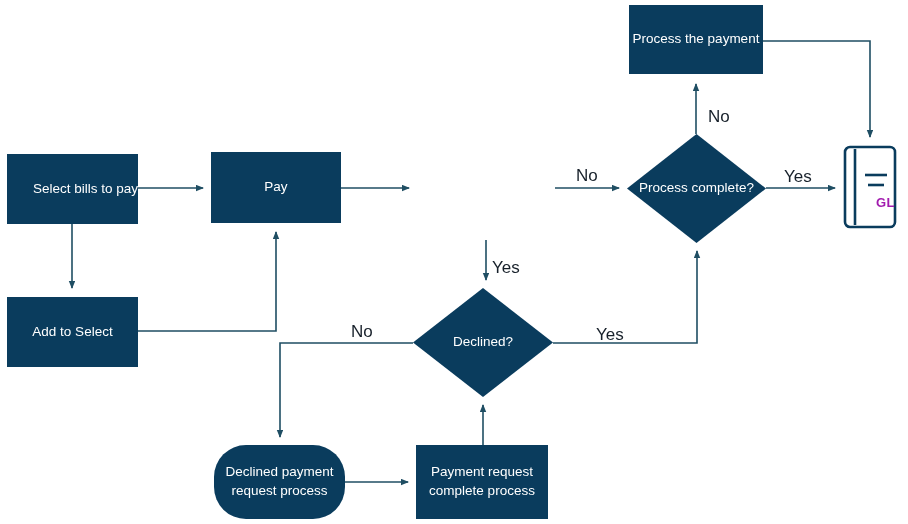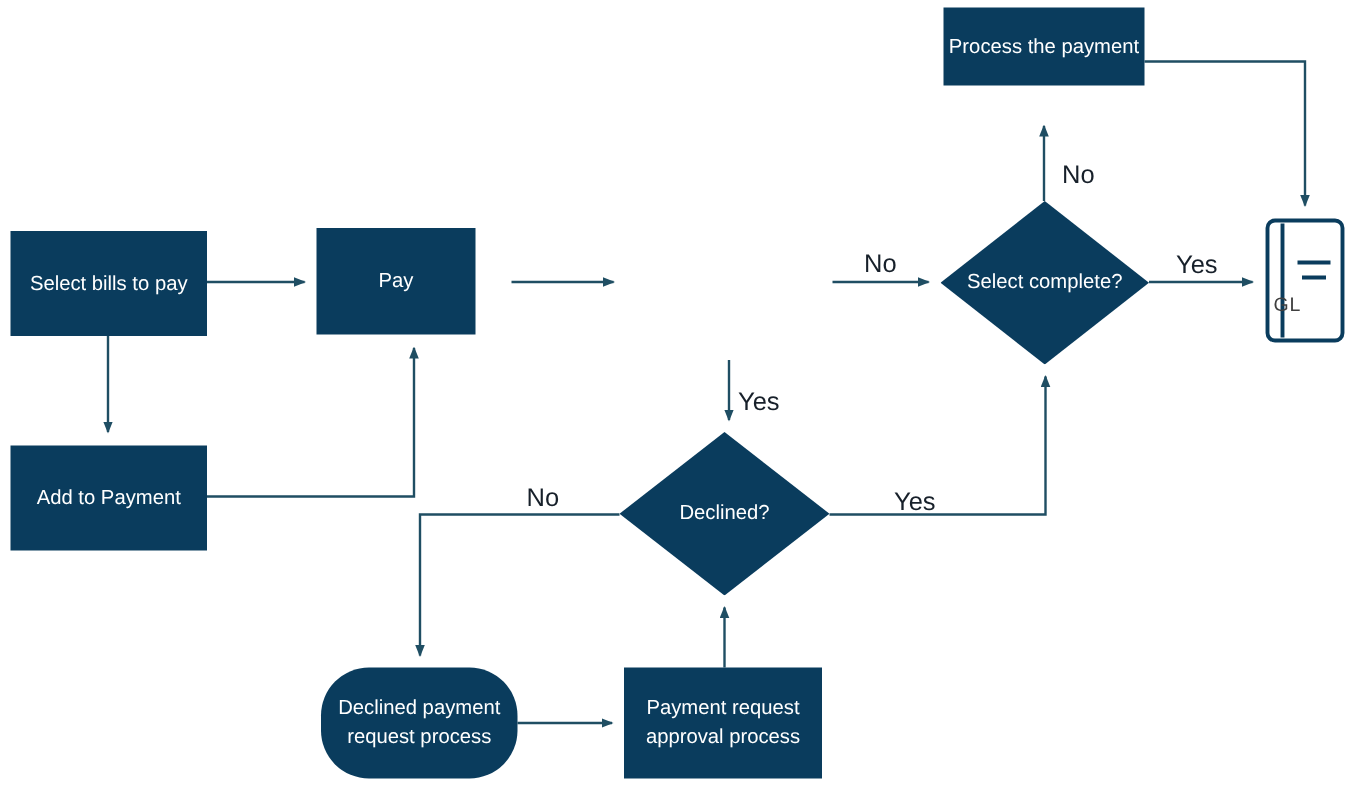--- a/index.html
+++ b/index.html
@@ -62,24 +62,24 @@
     white-space: nowrap;
     z-index: 4;
   }
   .gl-node {
     position: absolute;
     z-index: 3;
   }
   .gl-text {
     position: absolute;
     width: 100%;
-    text-align: left;
-    color: #404040;
+    text-align: right;
+    color: #a21caf;
     font-size: 13px;
-    font-weight: normal;
+    font-weight: bold;
     letter-spacing: 0.5px;
   }
 </style>
 </head>
 <body>
 
 <div id="canvas">
 
   <svg id="edges" viewBox="0 0 908 524" xmlns="http://www.w3.org/2000/svg">
     <defs>
@@ -110,53 +110,53 @@
       <path d="M553,343 L697,343 L697,251" marker-end="url(#arrow)"></path>
 
       <path d="M696,134 L696,84" marker-end="url(#arrow)"></path>
 
       <path d="M763,41 L870,41 L870,137" marker-end="url(#arrow)"></path>
 
       <path d="M766,188 L835,188" marker-end="url(#arrow)"></path>
     </g>
   </svg>
 
-  <div class="node process" style="left:7px;  top:154px; width:131px; height:70px;">
+  <div class="node process" style="left:7px;  top:154px; width:131px; height:70px;justify-content:flex-end;">
     <span>Select bills to pay</span>
   </div>
 
   <div class="node process" style="left:7px;  top:297px; width:131px; height:70px;">
-    <span>Add to Payment</span>
+    <span>Add to Select</span>
   </div>
 
-  <div class="node process" style="left:211px; top:152px; width:106px; height:71px;">
+  <div class="node process" style="left:211px; top:152px; width:130px; height:71px;">
     <span>Pay</span>
   </div>
 
 
   <div class="node decision" style="left:627px; top:134px; width:139px; height:109px;">
     <span class="dia-shape"></span>
-    <span class="dia-label">Select complete?</span>
+    <span class="dia-label">Process complete?</span>
   </div>
 
   <div class="node decision" style="left:413px; top:288px; width:140px; height:109px;">
     <span class="dia-shape"></span>
     <span class="dia-label">Declined?</span>
   </div>
 
-  <div class="node process" style="left:629px; top:5px; width:134px; height:52px;">
+  <div class="node process" style="left:629px; top:5px; width:134px; height:69px;">
     <span>Process the payment</span>
   </div>
 
   <div class="node process" style="left:214px; top:445px; width:131px; height:74px;border-radius:32px;">
     <span>Declined payment request process</span>
   </div>
 
   <div class="node process" style="left:416px; top:445px; width:132px; height:74px;">
-    <span>Payment request approval process</span>
+    <span>Payment request complete process</span>
   </div>
 
   <div class="gl-node" style="left:843px; top:145px; width:54px; height:84px;">
     <svg width="54" height="84" viewBox="0 0 54 84" xmlns="http://www.w3.org/2000/svg">
       <rect x="2" y="2" width="50" height="80" rx="5" ry="5" fill="#ffffff" stroke="#0a3c5d" stroke-width="2.6"></rect>
       <line x1="12" y1="4" x2="12" y2="80" stroke="#0a3c5d" stroke-width="2.6"></line>
       <line x1="22" y1="30" x2="44" y2="30" stroke="#0a3c5d" stroke-width="2.6"></line>
       <line x1="25" y1="40" x2="41" y2="40" stroke="#0a3c5d" stroke-width="2.6"></line>
     </svg>
     <span class="gl-text" style="left:6px; top:50px; width:46px;">GL</span>

